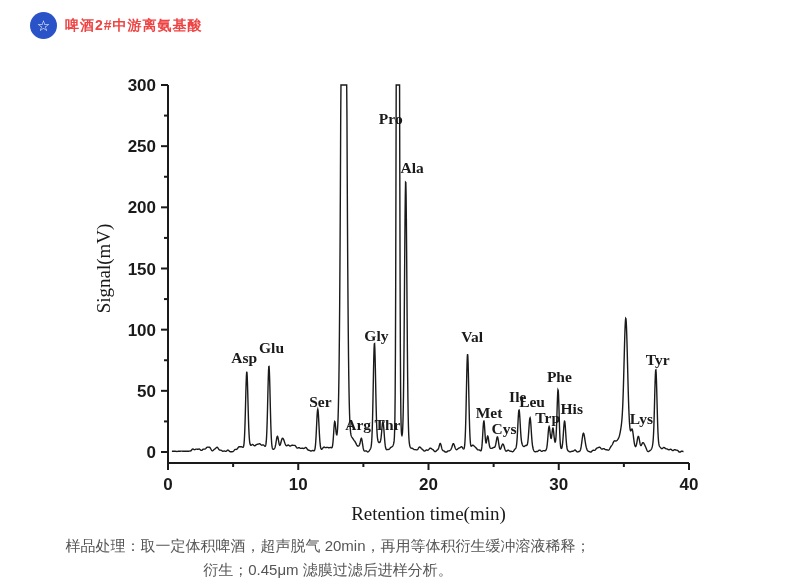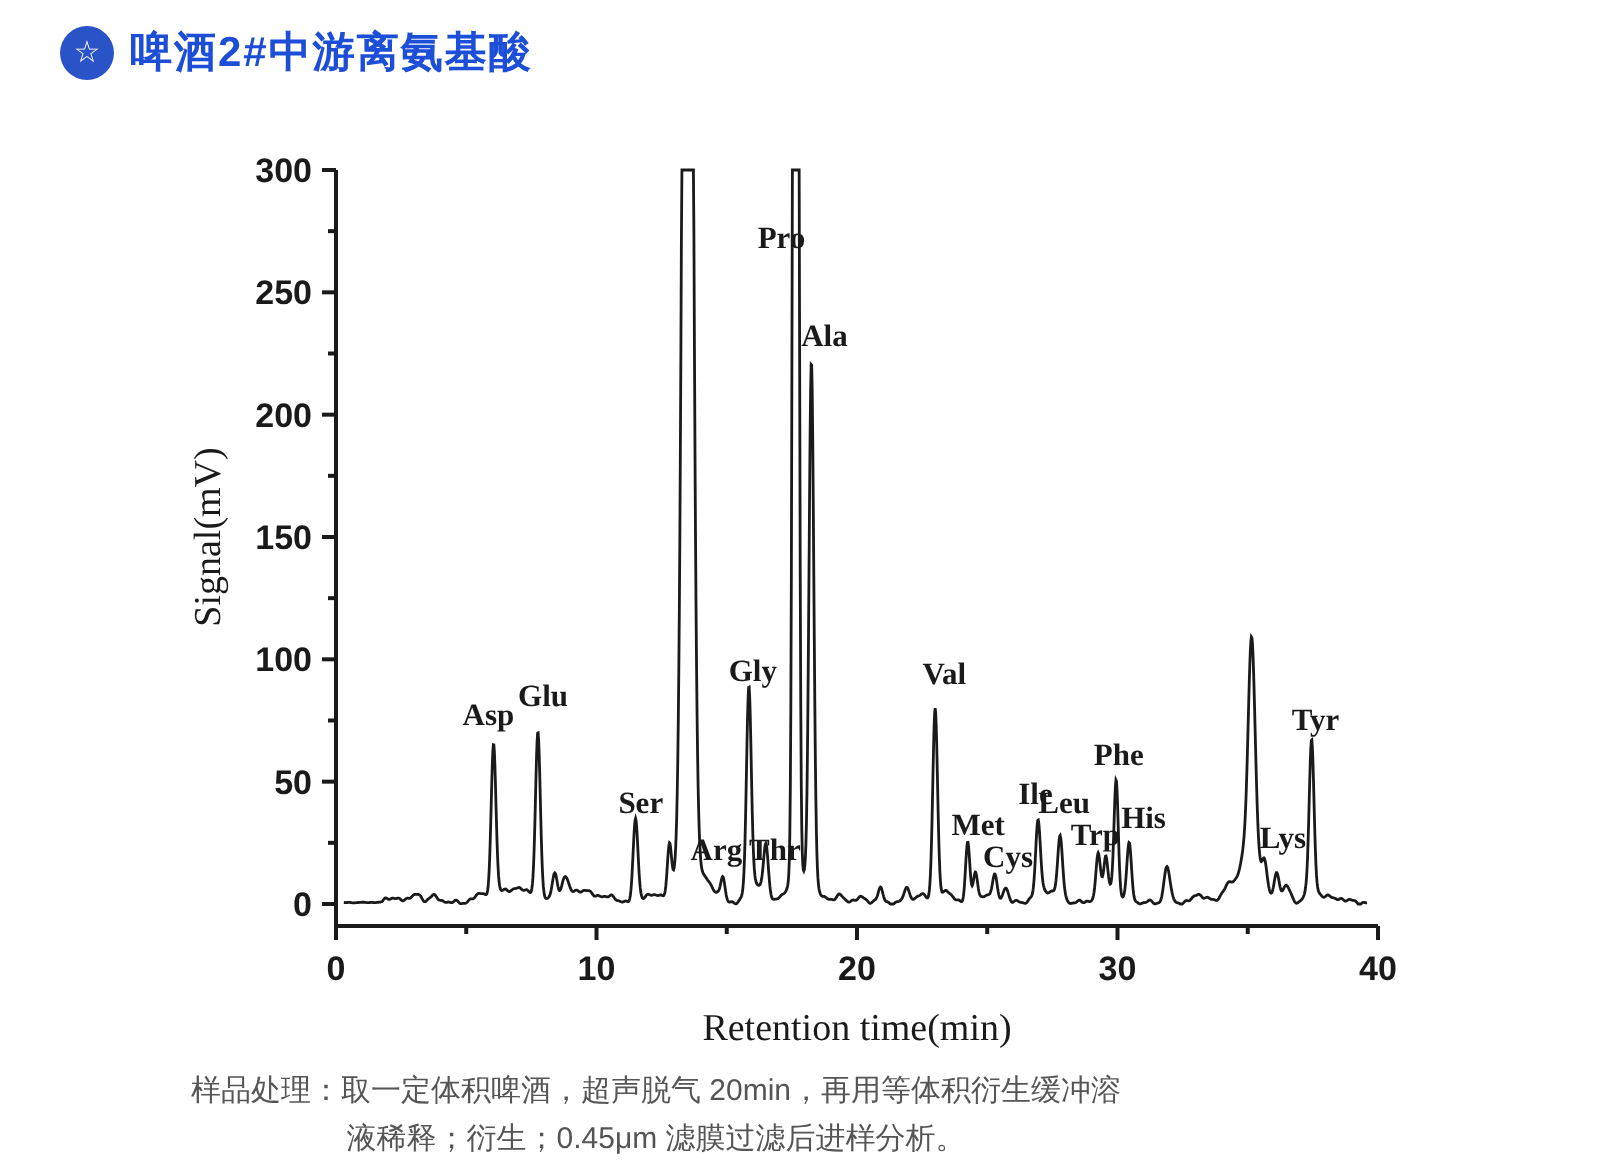--- a/index.html
+++ b/index.html
@@ -9,31 +9,31 @@
   }
   .header{
     position:absolute;left:30px;top:12px;display:flex;align-items:center;gap:8px;
   }
   .badge{
     width:27px;height:27px;border-radius:50%;background:#2b53c8;
     display:flex;align-items:center;justify-content:center;
     color:#ffffff;font-size:15px;line-height:1;flex:0 0 auto;
   }
   .title{
-    font-size:21px;font-weight:bold;color:#1d4ed8;letter-spacing:1px;
+    font-size:14px;font-weight:bold;color:#ef4444;letter-spacing:1px;
     font-family:"Liberation Sans",sans-serif;
   }
   .figure{position:absolute;left:90px;top:60px;width:660px;height:480px;}
   svg text{fill:#1a1a1a;}
   .tick-num{font-family:"Liberation Sans",sans-serif;font-weight:bold;font-size:17px;}
   .axis-title{font-family:"Liberation Serif",serif;font-size:19px;}
   .peak-label{font-family:"Liberation Serif",serif;font-weight:bold;font-size:15.5px;}
   .caption{
     position:absolute;left:0;top:534px;width:656px;box-sizing:border-box;
-    padding:0 92px;text-align:center;color:#555555;font-size:15px;line-height:1.6;
+    padding:0 62px;text-align:center;color:#555555;font-size:15px;line-height:1.6;
     font-family:"Liberation Sans",sans-serif;
   }
 </style>
 </head>
 <body>
 
 <div>
 
   <div class="header">
     <span class="badge">☆</span>

